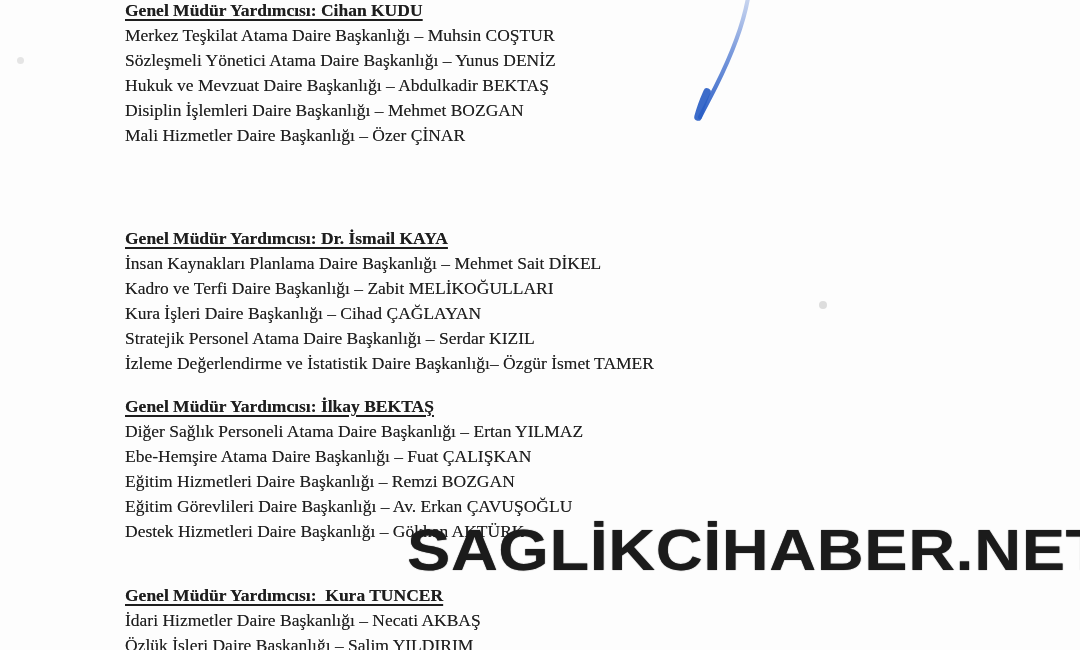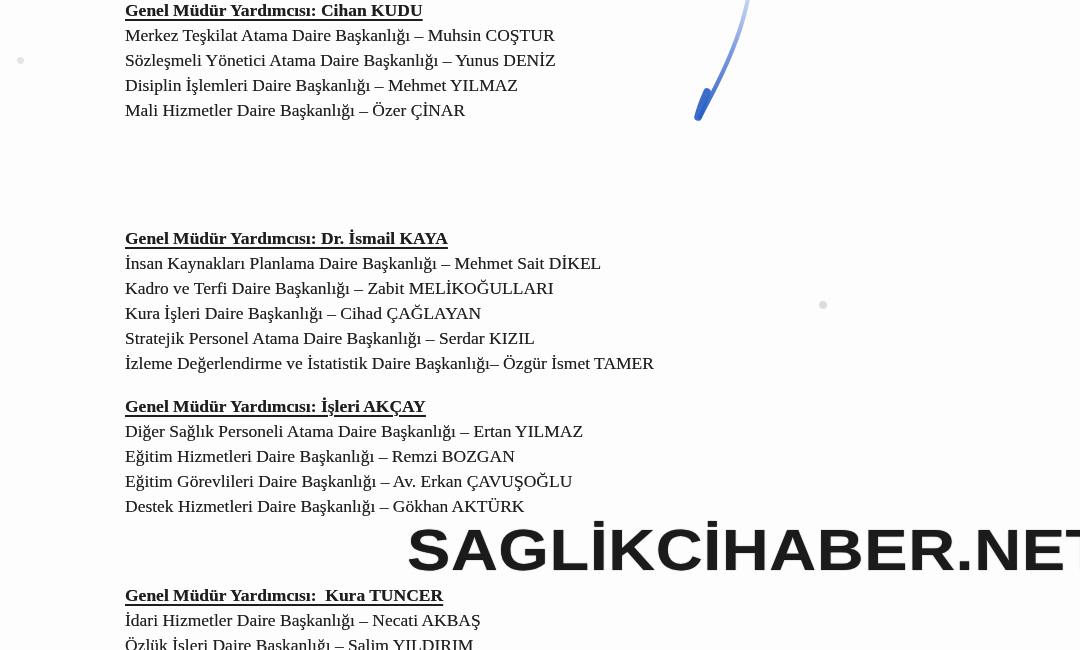--- a/index.html
+++ b/index.html
@@ -65,36 +65,38 @@
 </style>
 </head>
 <body>
 
 <div class="page">
 
   <section class="sec" style="top:-2px">
     <div class="hdr">Genel Müdür Yardımcısı: Cihan KUDU</div>
     <div class="line"><span>Merkez Teşkilat Atama Daire Başkanlığı – </span><span class="person">Muhsin COŞTUR</span></div>
     <div class="line"><span>Sözleşmeli Yönetici Atama Daire Başkanlığı – </span><span class="person">Yunus DENİZ</span></div>
-    <div class="line"><span>Disiplin İşlemleri Daire Başkanlığı – </span><span class="person">Mehmet YILMAZ</span></div>
+    <div class="line"><span>Hukuk ve Mevzuat Daire Başkanlığı – </span><span class="person">Abdulkadir BEKTAŞ</span></div>
+    <div class="line"><span>Disiplin İşlemleri Daire Başkanlığı – </span><span class="person">Mehmet BOZGAN</span></div>
     <div class="line"><span>Mali Hizmetler Daire Başkanlığı – </span><span class="person">Özer ÇİNAR</span></div>
   </section>
 
   <section class="sec" style="top:226px">
     <div class="hdr">Genel Müdür Yardımcısı: Dr. İsmail KAYA</div>
     <div class="line"><span>İnsan Kaynakları Planlama Daire Başkanlığı – </span><span class="person">Mehmet Sait DİKEL</span></div>
     <div class="line"><span>Kadro ve Terfi Daire Başkanlığı – </span><span class="person">Zabit MELİKOĞULLARI</span></div>
     <div class="line"><span>Kura İşleri Daire Başkanlığı – </span><span class="person">Cihad ÇAĞLAYAN</span></div>
     <div class="line"><span>Stratejik Personel Atama Daire Başkanlığı – </span><span class="person">Serdar KIZIL</span></div>
     <div class="line"><span>İzleme Değerlendirme ve İstatistik Daire Başkanlığı– </span><span class="person">Özgür İsmet TAMER</span></div>
   </section>
 
   <section class="sec" style="top:394px">
-    <div class="hdr">Genel Müdür Yardımcısı: İşleri AKÇAY</div>
+    <div class="hdr">Genel Müdür Yardımcısı: İlkay BEKTAŞ</div>
     <div class="line"><span>Diğer Sağlık Personeli Atama Daire Başkanlığı – </span><span class="person">Ertan YILMAZ</span></div>
+    <div class="line"><span>Ebe-Hemşire Atama Daire Başkanlığı – </span><span class="person">Fuat ÇALIŞKAN</span></div>
     <div class="line"><span>Eğitim Hizmetleri Daire Başkanlığı – </span><span class="person">Remzi BOZGAN</span></div>
     <div class="line"><span>Eğitim Görevlileri Daire Başkanlığı – </span><span class="person">Av. Erkan ÇAVUŞOĞLU</span></div>
     <div class="line"><span>Destek Hizmetleri Daire Başkanlığı – </span><span class="person">Gökhan AKTÜRK</span></div>
   </section>
 
   <div class="watermark">SAGLİKCİHABER.NET</div>
 
   <section class="sec" style="top:583px">
     <div class="hdr">Genel Müdür Yardımcısı:  Kura TUNCER</div>
     <div class="line"><span>İdari Hizmetler Daire Başkanlığı – </span><span class="person">Necati AKBAŞ</span></div>

